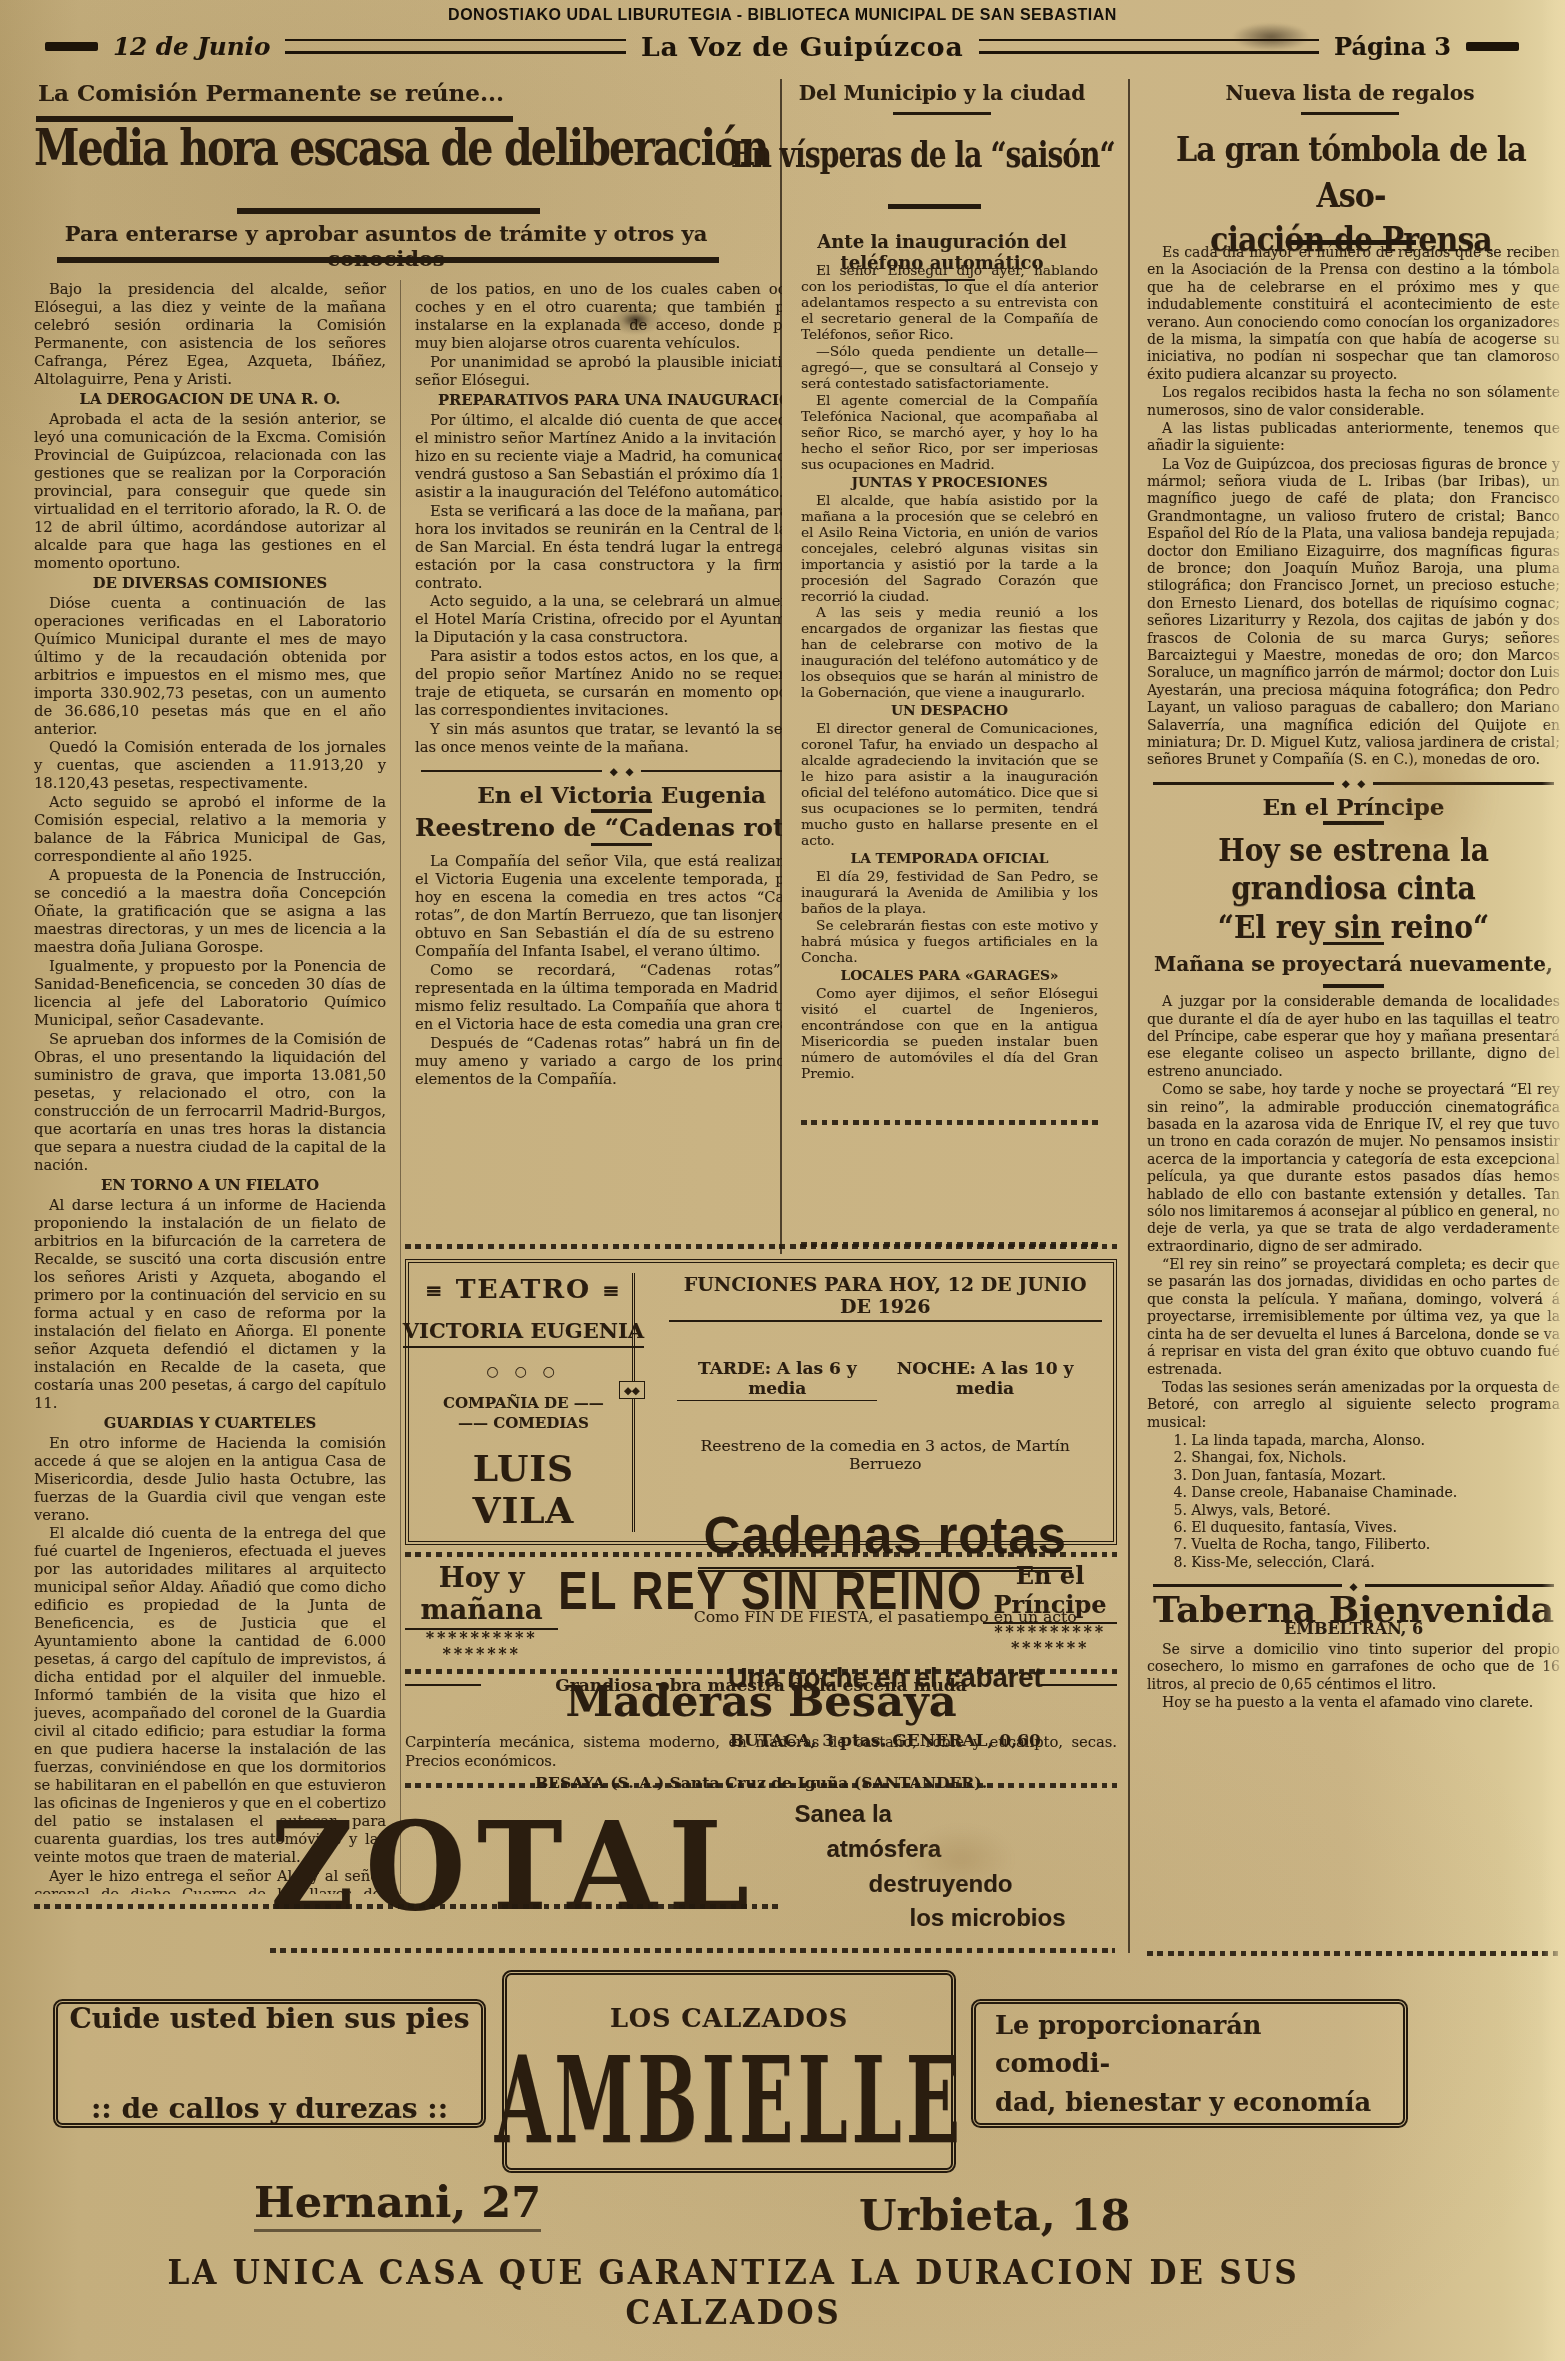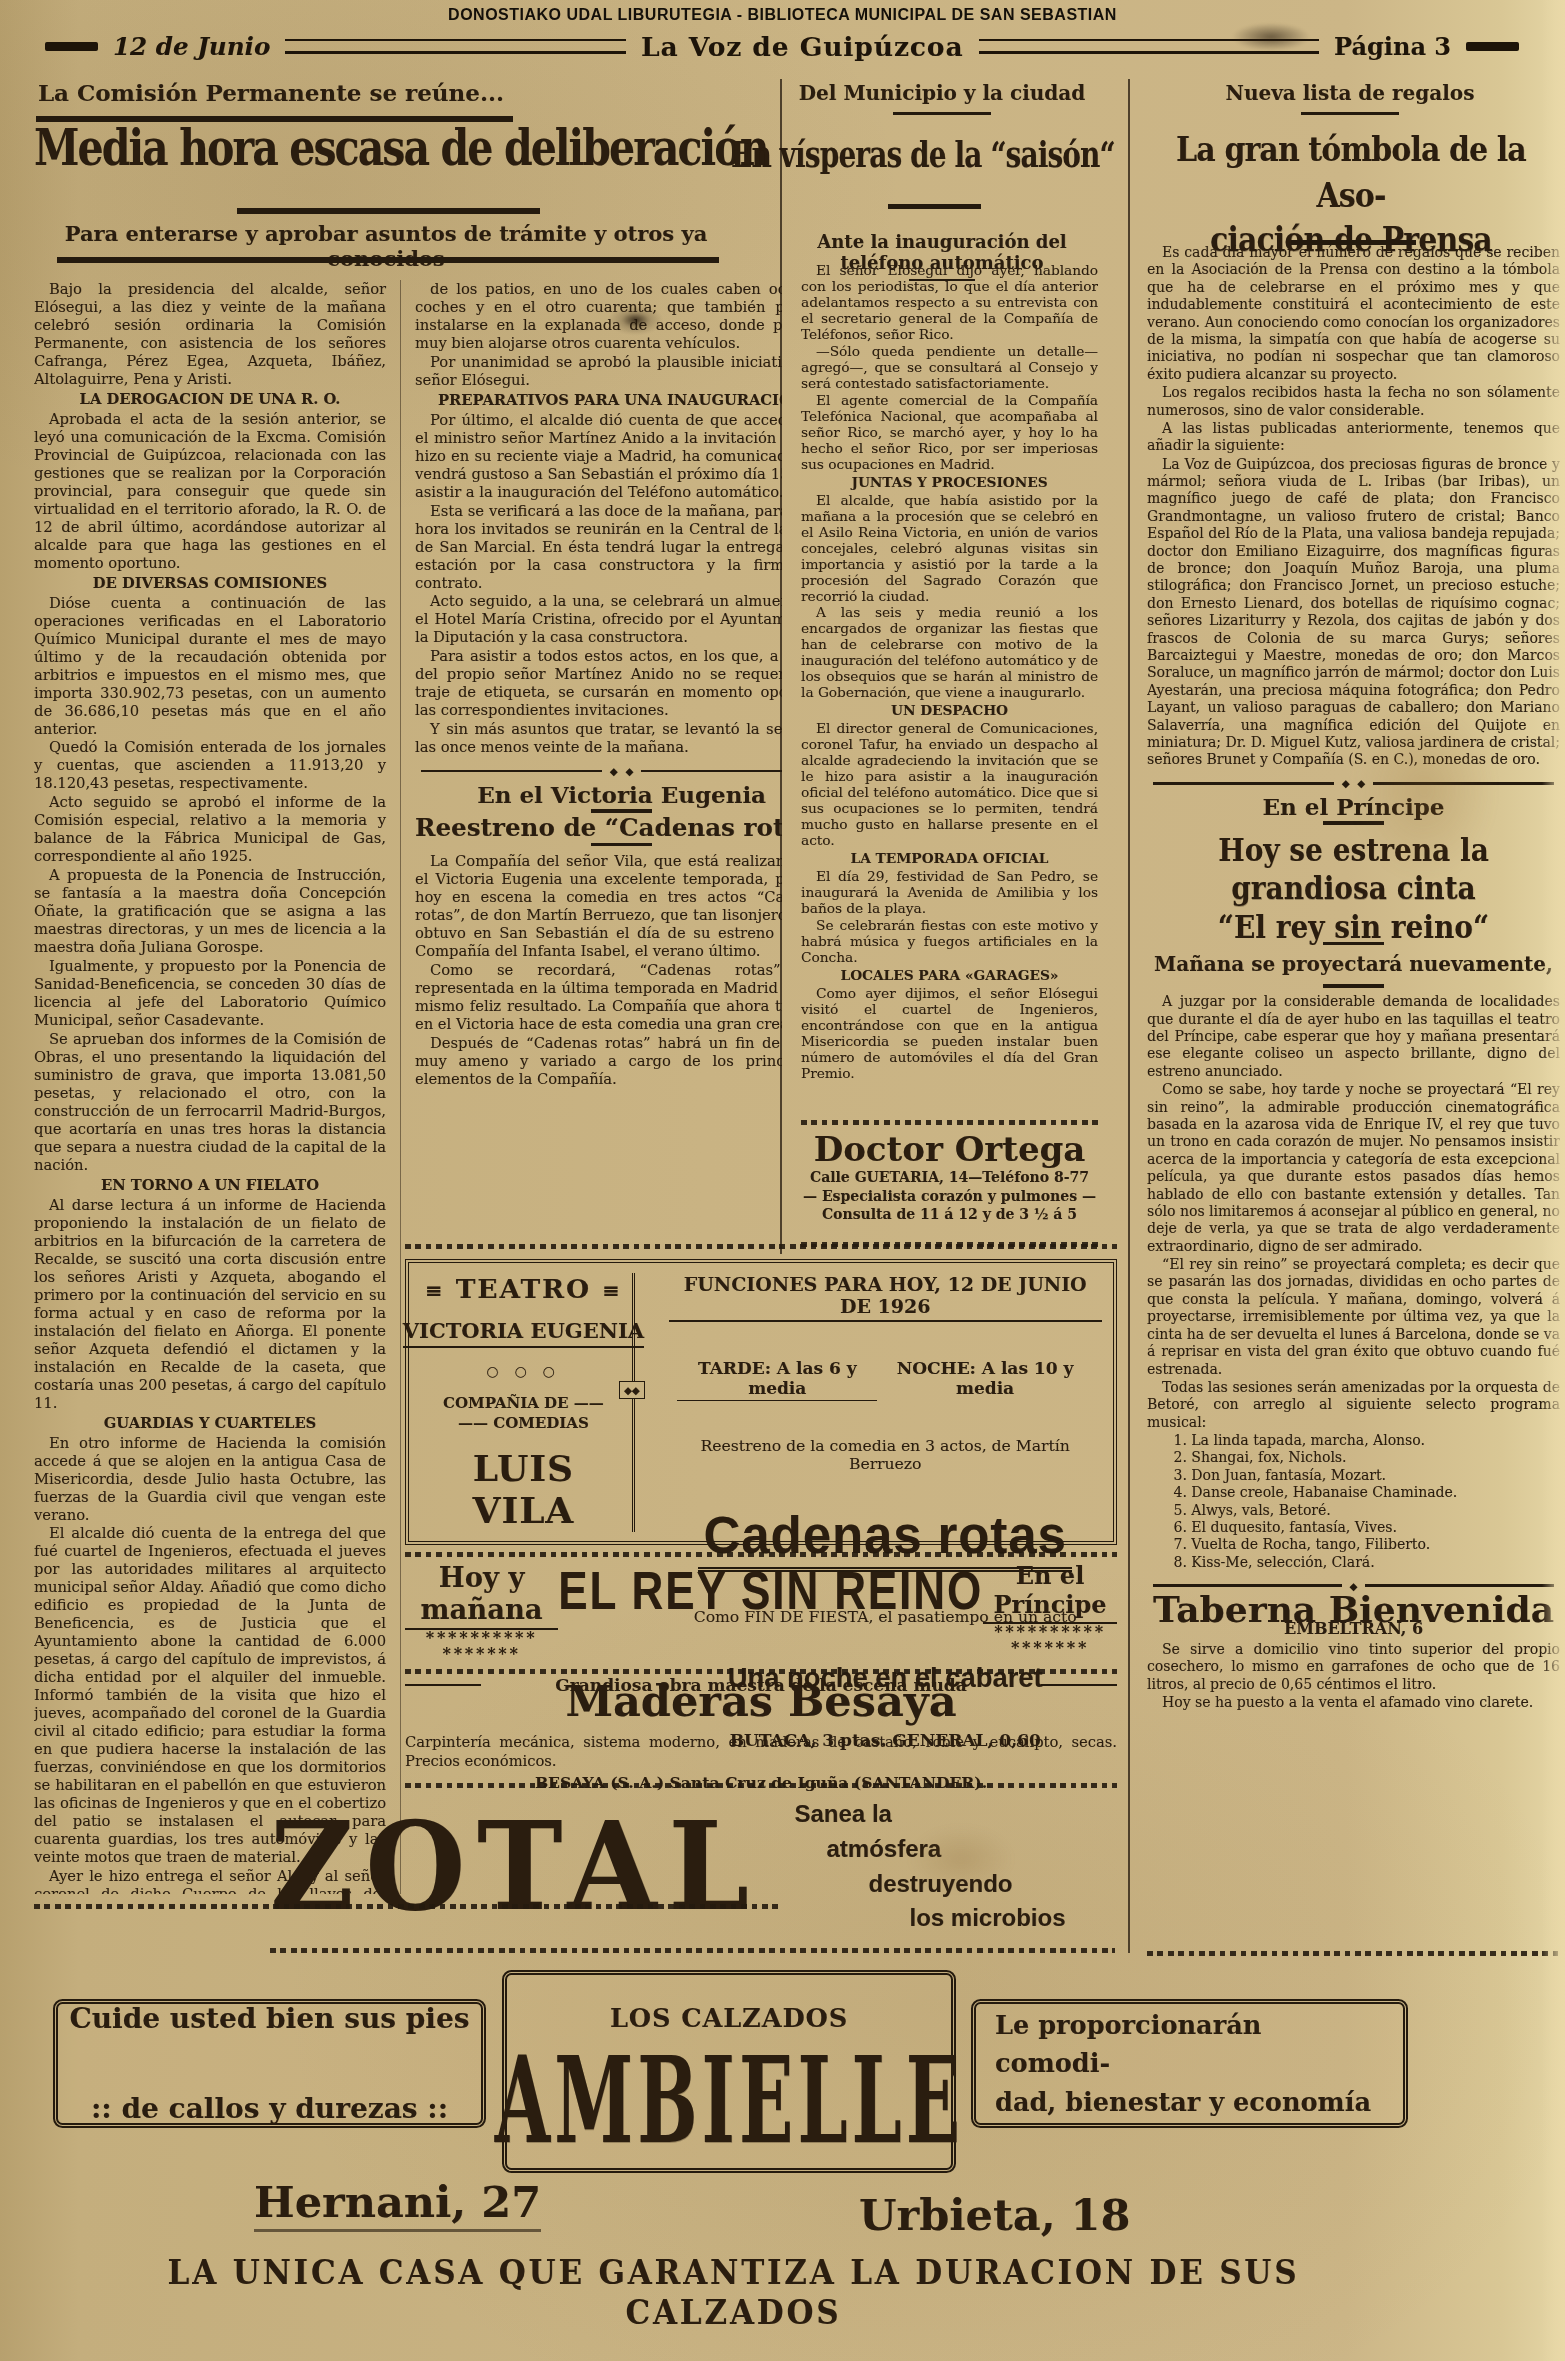--- a/index.html
+++ b/index.html
@@ -211,21 +211,21 @@
 
   <div class="abs" id="main-body">
     <div class="mcol1">
         <div class="para">Bajo la presidencia del alcalde, señor Elósegui, a las diez y veinte de la mañana celebró sesión ordinaria la Comisión Permanente, con asistencia de los señores Cafranga, Pérez Egea, Azqueta, Ibáñez, Altolaguirre, Pena y Aristi.</div>
         <div class="inhead">LA DEROGACION DE UNA R. O.</div>
         <div class="para">Aprobada el acta de la sesión anterior, se leyó una comunicación de la Excma. Comisión Provincial de Guipúzcoa, relacionada con las gestiones que se realizan por la Corporación provincial, para conseguir que quede sin virtualidad en el territorio aforado, la R. O. de 12 de abril último, acordándose autorizar al alcalde para que haga las gestiones en el momento oportuno.</div>
         <div class="inhead">DE DIVERSAS COMISIONES</div>
         <div class="para">Dióse cuenta a continuación de las operaciones verificadas en el Laboratorio Químico Municipal durante el mes de mayo último y de la recaudación obtenida por arbitrios e impuestos en el mismo mes, que importa 330.902,73 pesetas, con un aumento de 36.686,10 pesetas más que en el año anterior.</div>
         <div class="para">Quedó la Comisión enterada de los jornales y cuentas, que ascienden a 11.913,20 y 18.120,43 pesetas, respectivamente.</div>
         <div class="para">Acto seguido se aprobó el informe de la Comisión especial, relativo a la memoria y balance de la Fábrica Municipal de Gas, correspondiente al año 1925.</div>
-        <div class="para">A propuesta de la Ponencia de Instrucción, se fantasía a la maestra doña Concepción Oñate, la gratificación que se asigna a las maestras directoras, y un mes de licencia a la maestra doña Juliana Gorospe.</div>
+        <div class="para">A propuesta de la Ponencia de Instrucción, se concedió a la maestra doña Concepción Oñate, la gratificación que se asigna a las maestras directoras, y un mes de licencia a la maestra doña Juliana Gorospe.</div>
         <div class="para">Igualmente, y propuesto por la Ponencia de Sanidad-Beneficencia, se conceden 30 días de licencia al jefe del Laboratorio Químico Municipal, señor Casadevante.</div>
         <div class="para">Se aprueban dos informes de la Comisión de Obras, el uno presentando la liquidación del suministro de grava, que importa 13.081,50 pesetas, y relacionado el otro, con la construcción de un ferrocarril Madrid-Burgos, que acortaría en unas tres horas la distancia que separa a nuestra ciudad de la capital de la nación.</div>
         <div class="inhead">EN TORNO A UN FIELATO</div>
         <div class="para">Al darse lectura á un informe de Hacienda proponiendo la instalación de un fielato de arbitrios en la bifurcación de la carretera de Recalde, se suscitó una corta discusión entre los señores Aristi y Azqueta, abogando el primero por la continuación del servicio en su forma actual y en caso de reforma por la instalación del fielato en Añorga. El ponente señor Azqueta defendió el dictamen y la instalación en Recalde de la caseta, que costaría unas 200 pesetas, á cargo del capítulo 11.</div>
         <div class="inhead">GUARDIAS Y CUARTELES</div>
         <div class="para">En otro informe de Hacienda la comisión accede á que se alojen en la antigua Casa de Misericordia, desde Julio hasta Octubre, las fuerzas de la Guardia civil que vengan este verano.</div>
         <div class="para">El alcalde dió cuenta de la entrega del que fué cuartel de Ingenieros, efectuada el jueves por las autoridades militares al arquitecto municipal señor Alday. Añadió que como dicho edificio es propiedad de la Junta de Beneficencia, es de Justicia que el Ayuntamiento abone la cantidad de 6.000 pesetas, á cargo del capítulo de imprevistos, á dicha entidad por el alquiler del inmueble. Informó también de la visita que hizo el jueves, acompañado del coronel de la Guardia civil al citado edificio; para estudiar la forma en que pudiera hacerse la instalación de las fuerzas, conviniéndose en que los dormitorios se habilitaran en el pabellón en que estuvieron las oficinas de Ingenieros y que en el cobertizo del patio se instalasen el autocar para cuarenta guardias, los tres automóviles y las veinte motos que traen de material.</div>
         <div class="para">Ayer le hizo entrega el señor Alday al señor coronel de dicho Cuerpo de las llaves del edificio, que ha quedado custodiado por una pareja de la Guardia civil.</div>
       </div>
     <div class="mcol2">
@@ -266,26 +266,20 @@
       <div class="para">A las seis y media reunió a los encargados de organizar las fiestas que han de celebrarse con motivo de la inauguración del teléfono automático y de los obsequios que se harán al ministro de la Gobernación, que viene a inaugurarlo.</div>
       <div class="inhead">UN DESPACHO</div>
       <div class="para">El director general de Comunicaciones, coronel Tafur, ha enviado un despacho al alcalde agradeciendo la invitación que se le hizo para asistir a la inauguración oficial del teléfono automático. Dice que si sus ocupaciones se lo permiten, tendrá mucho gusto en hallarse presente en el acto.</div>
       <div class="inhead">LA TEMPORADA OFICIAL</div>
       <div class="para">El día 29, festividad de San Pedro, se inaugurará la Avenida de Amilibia y los baños de la playa.</div>
       <div class="para">Se celebrarán fiestas con este motivo y habrá música y fuegos artificiales en la Concha.</div>
       <div class="inhead">LOCALES PARA «GARAGES»</div>
       <div class="para">Como ayer dijimos, el señor Elósegui visitó el cuartel de Ingenieros, encontrándose con que en la antigua Misericordia se pueden instalar buen número de automóviles el día del Gran Premio.</div>
     </div>
   <div class="abs wavy" id="w9"></div>
-  <div class="abs" id="ortega">
-    <div class="ortega-name">Doctor Ortega</div>
-    <div class="ortega-line">Calle GUETARIA, 14—Teléfono 8-77</div>
-    <div class="ortega-line">— Especialista corazón y pulmones —</div>
-    <div class="ortega-line">Consulta de 11 á 12 y de 3 ½ á 5</div>
-  </div>
   <div class="abs wavy" id="w8"></div>
 
   <div class="abs" id="col4">
     <div>
         <div class="para">Es cada día mayor el número de regalos que se reciben en la Asociación de la Prensa con destino a la tómbola que ha de celebrarse en el próximo mes y que indudablemente constituirá el acontecimiento de este verano. Aun conociendo como conocían los organizadores de la misma, la simpatía con que había de acogerse su iniciativa, no podían ni sospechar que tan clamoroso éxito pudiera alcanzar su proyecto.</div>
         <div class="para">Los regalos recibidos hasta la fecha no son sólamente numerosos, sino de valor considerable.</div>
         <div class="para">A las listas publicadas anteriormente, tenemos que añadir la siguiente:</div>
         <div class="para">La Voz de Guipúzcoa, dos preciosas figuras de bronce y mármol; señora viuda de L. Iribas (bar Iribas), un magnífico juego de café de plata; don Francisco Grandmontagne, un valioso frutero de cristal; Banco Español del Río de la Plata, una valiosa bandeja repujada; doctor don Emiliano Eizaguirre, dos magníficas figuras de bronce; don Joaquín Muñoz Baroja, una pluma stilográfica; don Francisco Jornet, un precioso estuche; don Ernesto Lienard, dos botellas de riquísimo cognac; señores Lizariturry y Rezola, dos cajitas de jabón y dos frascos de Colonia de su marca Gurys; señores Barcaiztegui y Maestre, monedas de oro; don Marcos Soraluce, un magnífico jarrón de mármol; doctor don Luis Ayestarán, una preciosa máquina fotográfica; don Pedro Layant, un valioso paraguas de caballero; don Mariano Salaverría, una magnífica edición del Quijote en miniatura; Dr. D. Miguel Kutz, valiosa jardinera de cristal; señores Brunet y Compañía (S. en C.), monedas de oro.</div>
       </div>
     <div class="orn-line">

